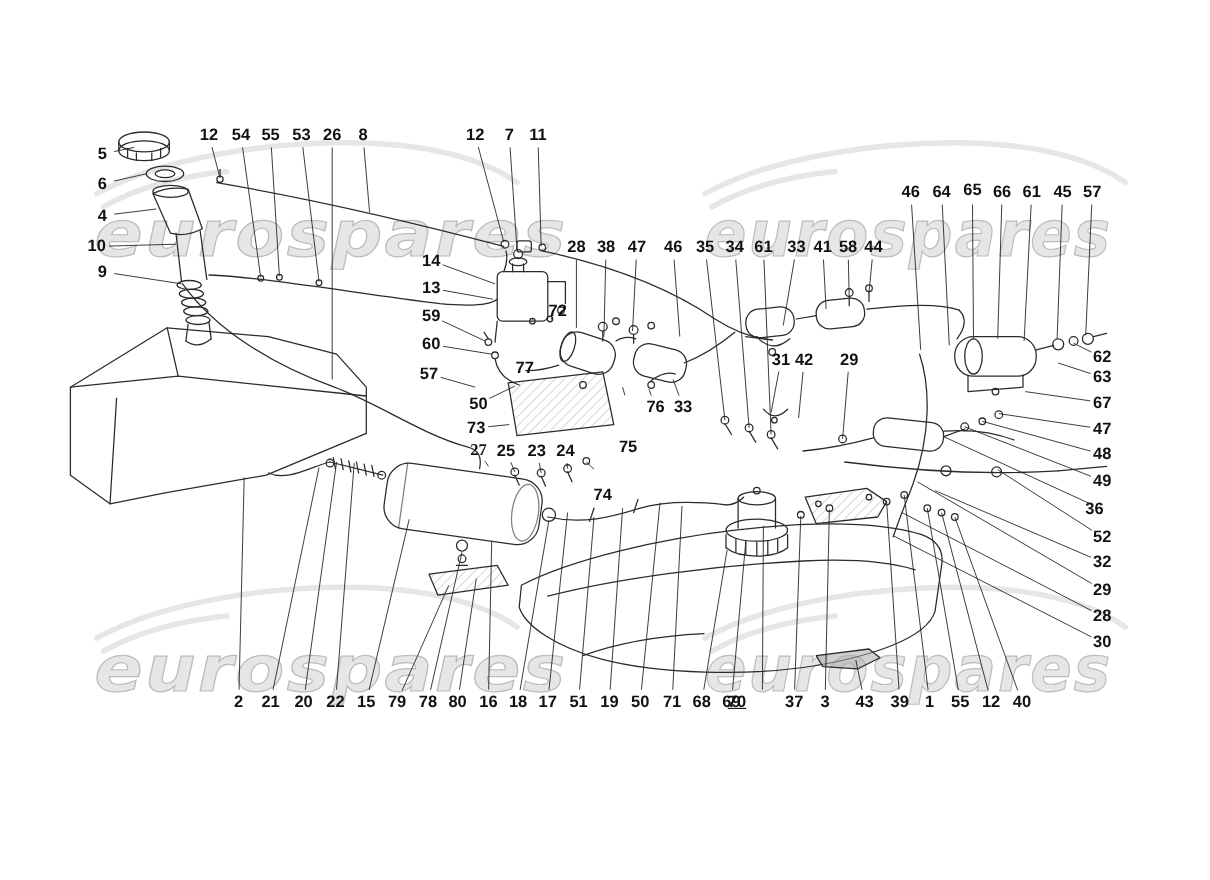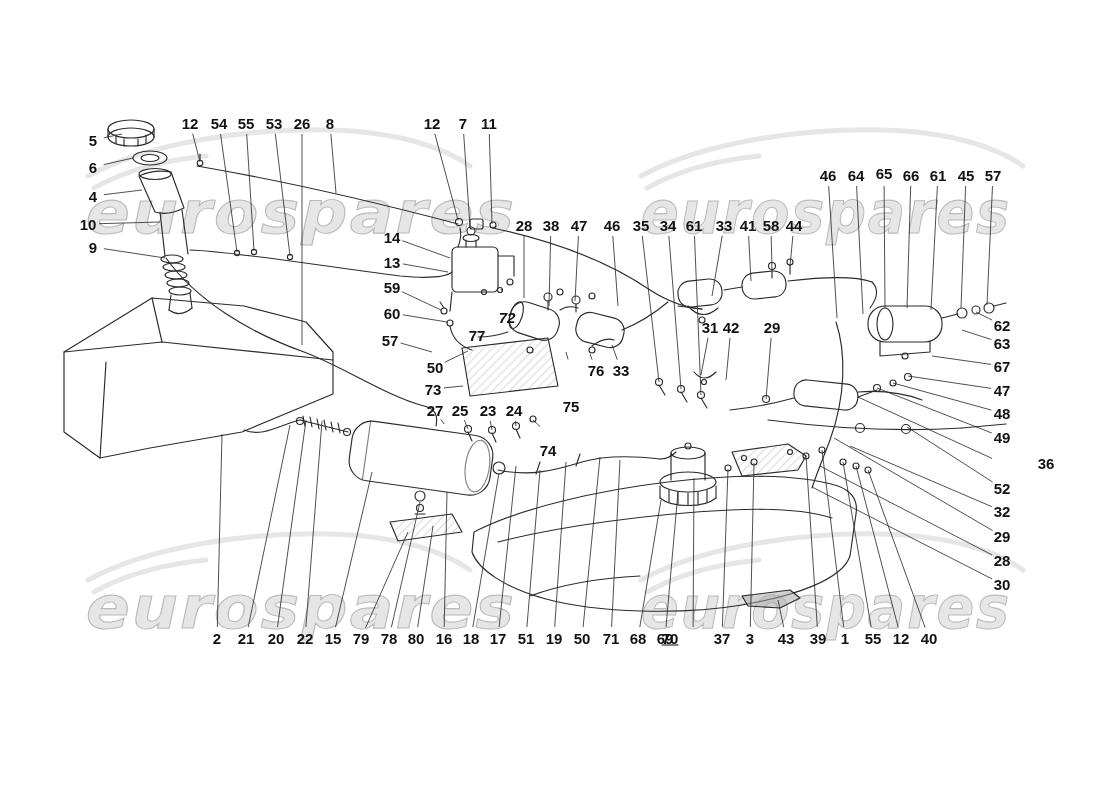--- a/index.html
+++ b/index.html
@@ -389,37 +389,37 @@
       <span class="callout" style="left: 911px; top: 175px;">66</span>
       <span class="callout" style="left: 938px; top: 175px;">61</span>
       <span class="callout" style="left: 966px; top: 175px;">45</span>
       <span class="callout" style="left: 993px; top: 175px;">57</span>
       <span class="callout" style="left: 1002px; top: 325px;">62</span>
       <span class="callout" style="left: 1002px; top: 343px;">63</span>
       <span class="callout" style="left: 1002px; top: 366px;">67</span>
       <span class="callout" style="left: 1002px; top: 390px;">47</span>
       <span class="callout" style="left: 1002px; top: 413px;">48</span>
       <span class="callout" style="left: 1002px; top: 437px;">49</span>
-      <span class="callout" style="left: 1046px; top: 463px;">36</span>
+      <span class="callout" style="left: 995px; top: 463px;">36</span>
       <span class="callout" style="left: 1002px; top: 488px;">52</span>
       <span class="callout" style="left: 1002px; top: 511px;">32</span>
       <span class="callout" style="left: 1002px; top: 536px;">29</span>
       <span class="callout" style="left: 1002px; top: 560px;">28</span>
       <span class="callout" style="left: 1002px; top: 584px;">30</span>
       <span class="callout" style="left: 477px; top: 301px; margin-top: 34px;">77</span>
-      <span class="callout" style="left: 507px; top: 317px; font-style: italic;">72</span>
+      <span class="callout" style="left: 507px; top: 283px;">72</span>
       <span class="callout" style="left: 435px; top: 367px;">50</span>
       <span class="callout" style="left: 433px; top: 389px;">73</span>
       <span class="callout" style="left: 571px; top: 370px; margin-top: 36px;">75</span>
       <span class="callout" style="left: 596px; top: 370px;">76</span>
       <span class="callout" style="left: 621px; top: 370px;">33</span>
       <span class="callout" style="left: 710px; top: 327px;">31</span>
       <span class="callout" style="left: 731px; top: 327px;">42</span>
       <span class="callout" style="left: 772px; top: 327px;">29</span>
-      <span class="callout" style="left: 435px; top: 410px;">27</span>
+      <span class="callout" style="left: 435px; top: 410px; font-family: Liberation Serif, serif;">27</span>
       <span class="callout" style="left: 460px; top: 410px;">25</span>
       <span class="callout" style="left: 488px; top: 410px;">23</span>
       <span class="callout" style="left: 514px; top: 410px;">24</span>
       <span class="callout" style="left: 548px; top: 450px;">74</span>
       <span class="callout" style="left: 217px; top: 638px;">2</span>
       <span class="callout" style="left: 246px; top: 638px;">21</span>
       <span class="callout" style="left: 276px; top: 638px;">20</span>
       <span class="callout" style="left: 305px; top: 638px;">22</span>
       <span class="callout" style="left: 333px; top: 638px;">15</span>
       <span class="callout" style="left: 361px; top: 638px;">79</span>

